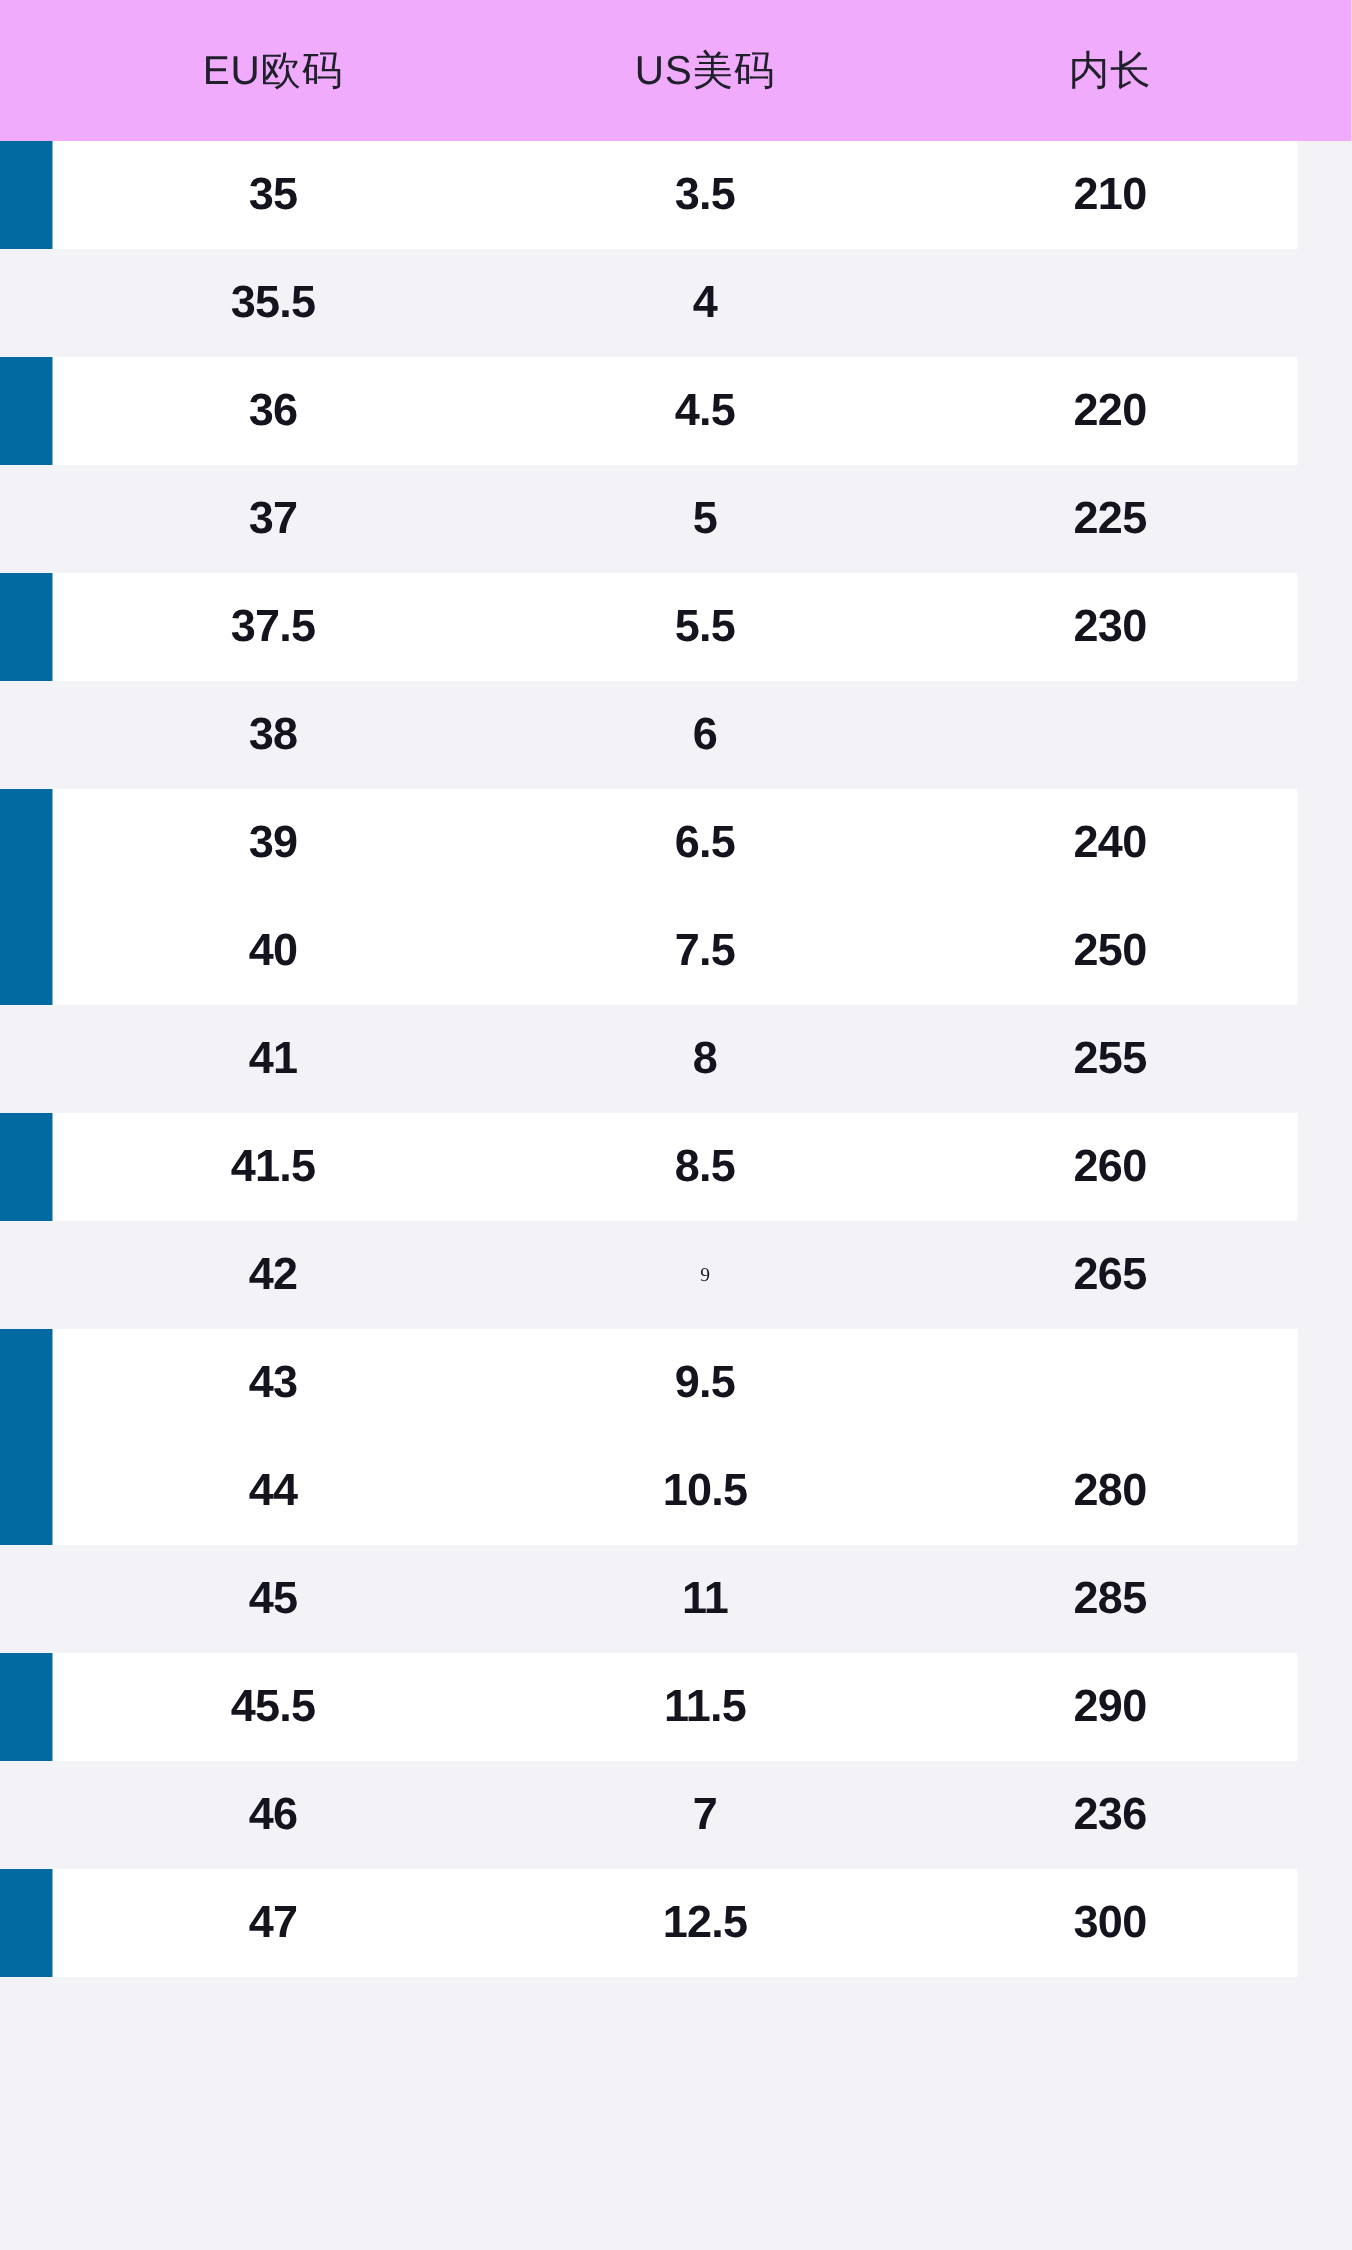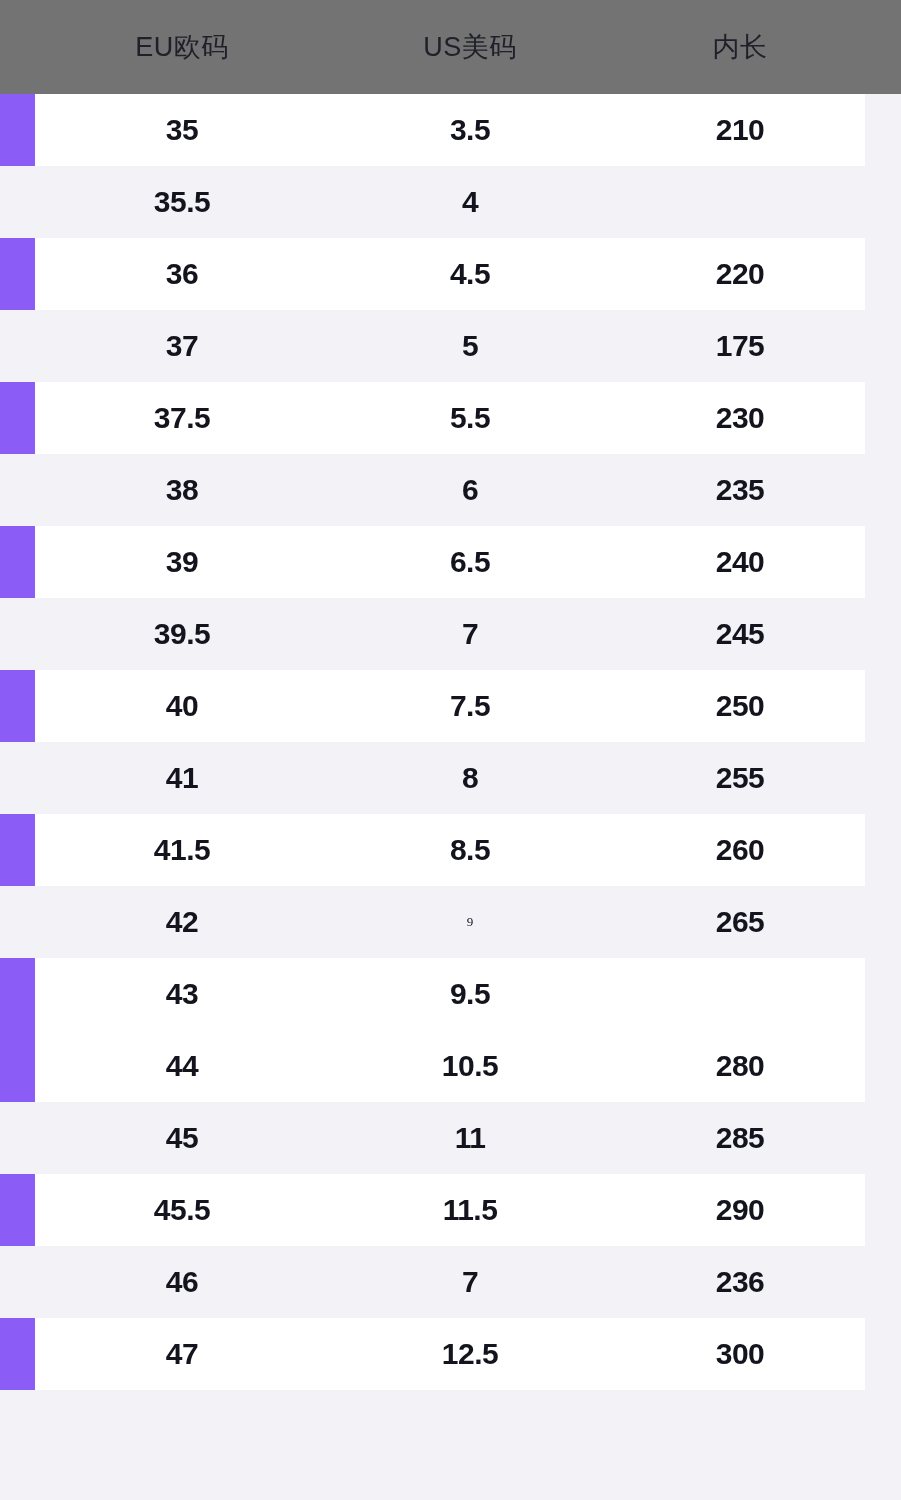--- a/index.html
+++ b/index.html
@@ -20,41 +20,41 @@
     width: 901px;
     height: 1500px;
     box-sizing: border-box;
   }
 
   
   .table-header {
     position: relative;
     height: 94px;
     width: 901px;
-    background: #737373;
+    background: #f0abfc;
   }
   .table-header .cell {
     position: absolute;
     top: 0;
     height: 94px;
     line-height: 94px;
     text-align: center;
     font-size: 27px;
     font-weight: 400;
     color: #20202a;
     letter-spacing: 0.5px;
     white-space: nowrap;
   }
 
   
   .row {
     position: relative;
     width: 767px;
     height: 72px;
-    background: #8b5cf6;
+    background: #0369a1;
   }
   
   .row.stripe-white .stripe {
     position: absolute;
     left: 35px;
     top: 0;
     width: 830px;
     height: 72px;
     background: #ffffff;
   }
@@ -127,46 +127,39 @@
       <div class="row stripe-white">
         <div class="stripe"></div>
         <div class="cell col-eu">36</div>
         <div class="cell col-us">4.5</div>
         <div class="cell col-len">220</div>
       </div>
       <div class="row stripe-tint">
         <div class="stripe"></div>
         <div class="cell col-eu">37</div>
         <div class="cell col-us">5</div>
-        <div class="cell col-len">175</div>
+        <div class="cell col-len">225</div>
       </div>
       <div class="row stripe-white">
         <div class="stripe"></div>
         <div class="cell col-eu">37.5</div>
         <div class="cell col-us">5.5</div>
         <div class="cell col-len">230</div>
       </div>
       <div class="row stripe-tint">
         <div class="stripe"></div>
         <div class="cell col-eu">38</div>
         <div class="cell col-us">6</div>
-        <div class="cell col-len">235</div>
       </div>
       <div class="row stripe-white">
         <div class="stripe"></div>
         <div class="cell col-eu">39</div>
         <div class="cell col-us">6.5</div>
         <div class="cell col-len">240</div>
       </div>
-      <div class="row stripe-tint">
-        <div class="stripe"></div>
-        <div class="cell col-eu">39.5</div>
-        <div class="cell col-us">7</div>
-        <div class="cell col-len">245</div>
-      </div>
       <div class="row stripe-white">
         <div class="stripe"></div>
         <div class="cell col-eu">40</div>
         <div class="cell col-us">7.5</div>
         <div class="cell col-len">250</div>
       </div>
       <div class="row stripe-tint">
         <div class="stripe"></div>
         <div class="cell col-eu">41</div>
         <div class="cell col-us">8</div>

